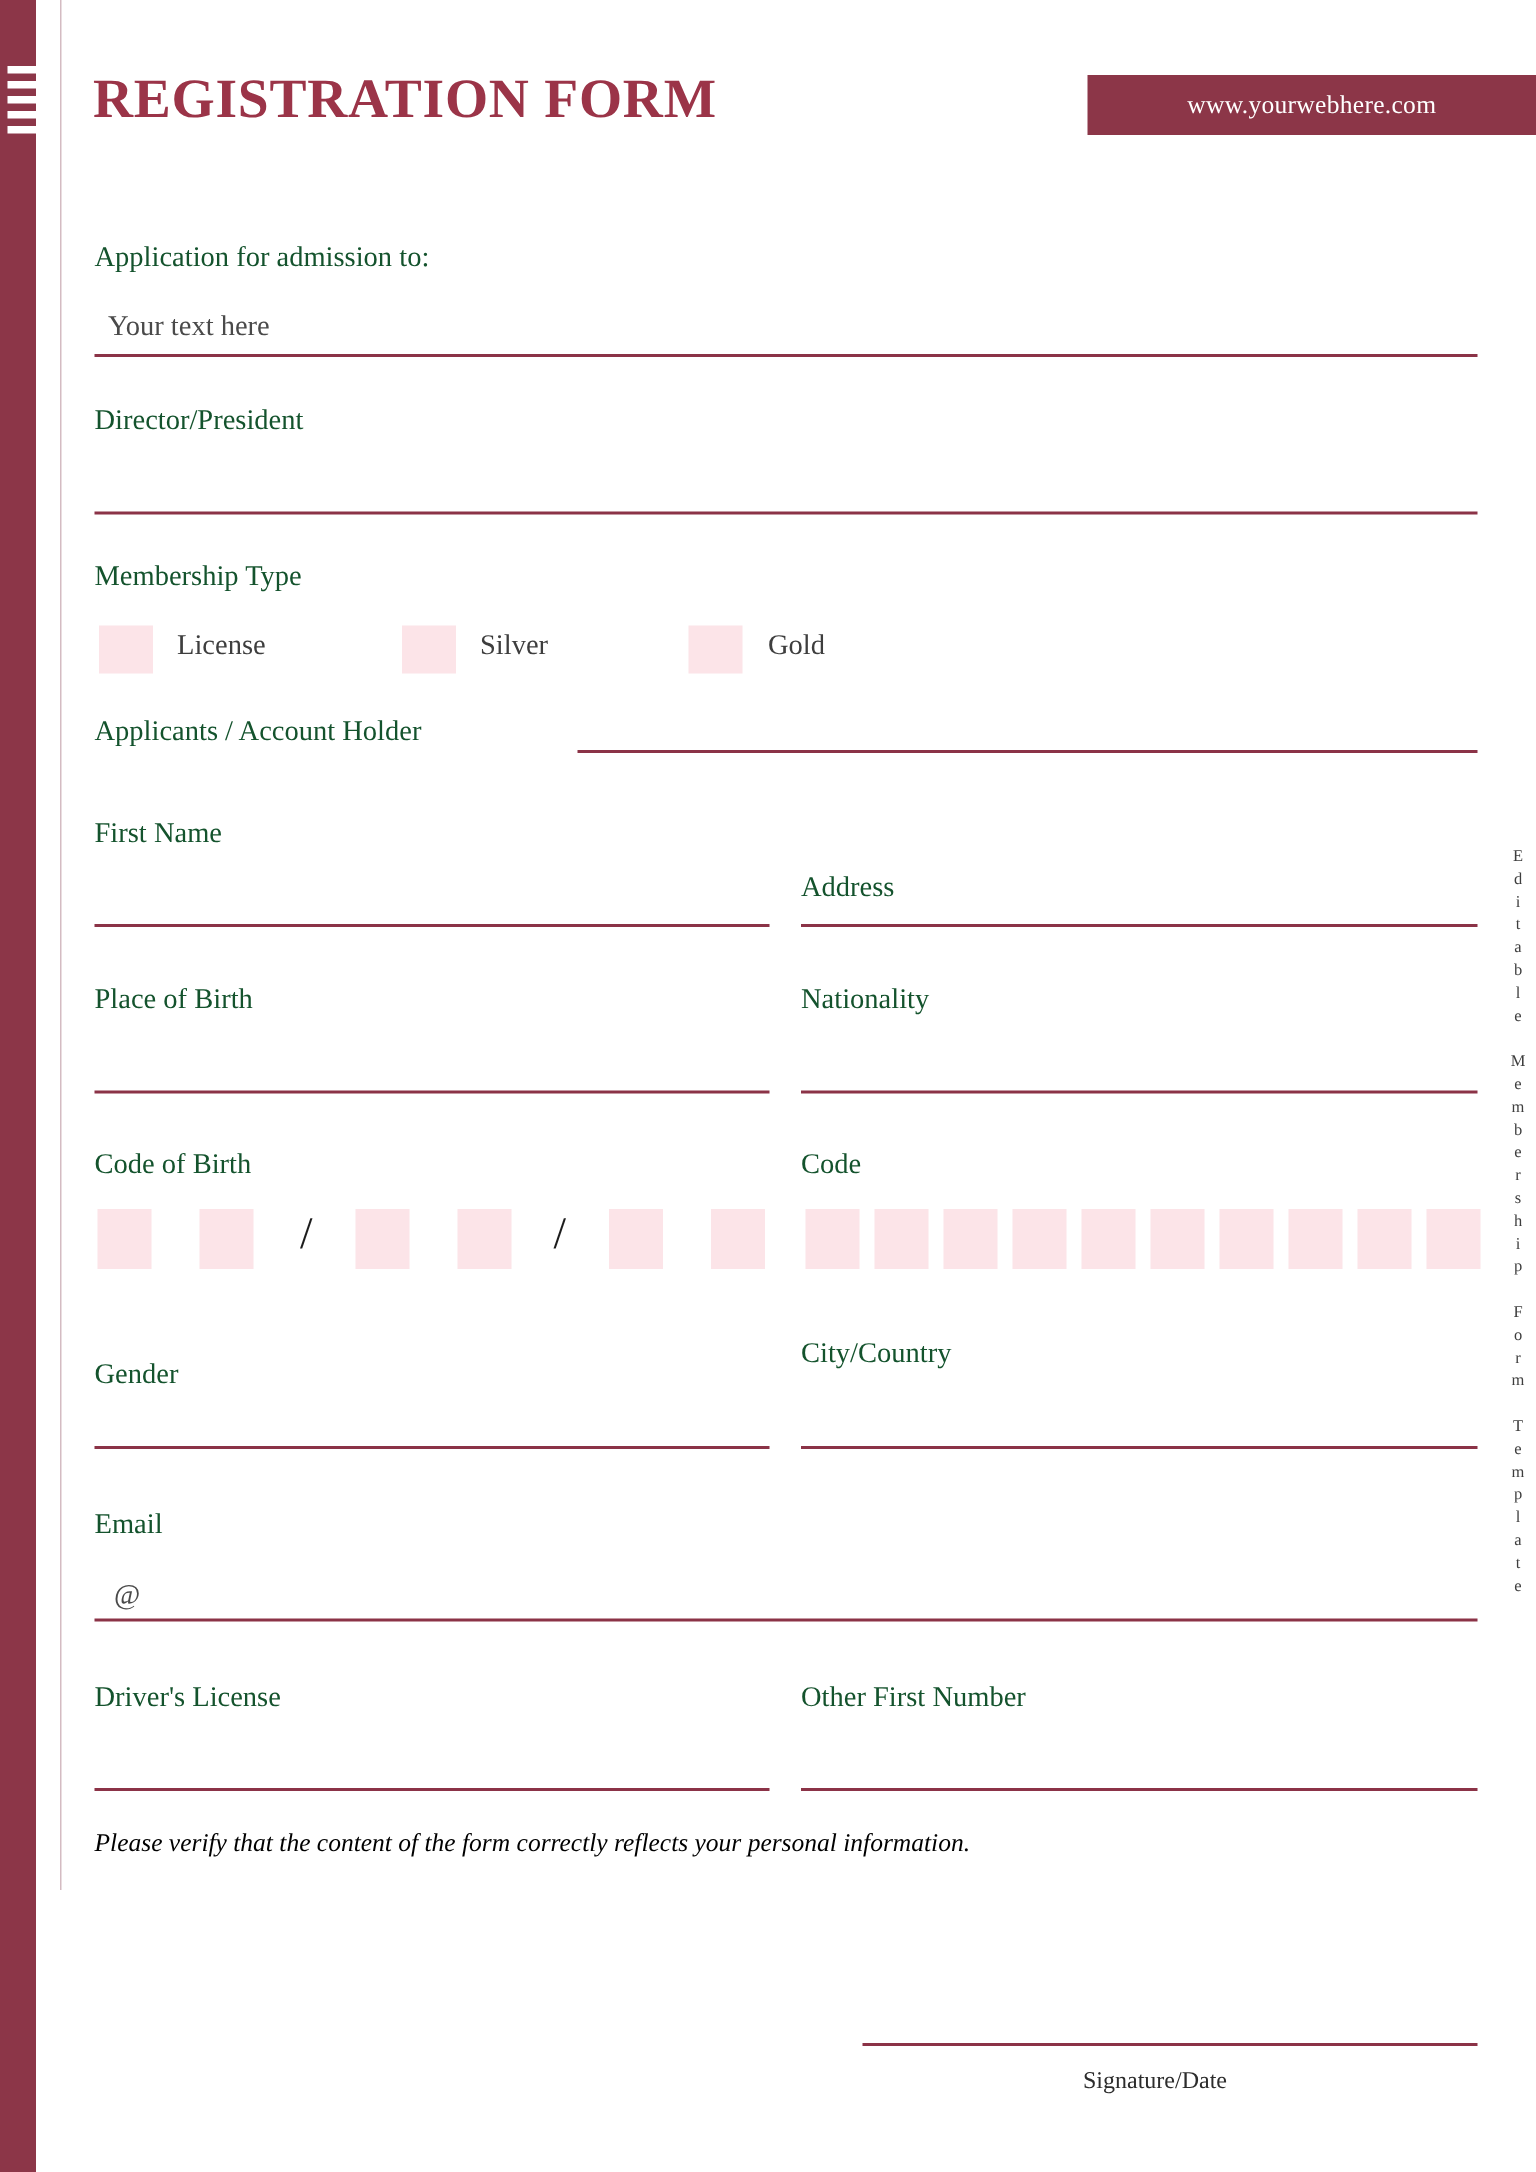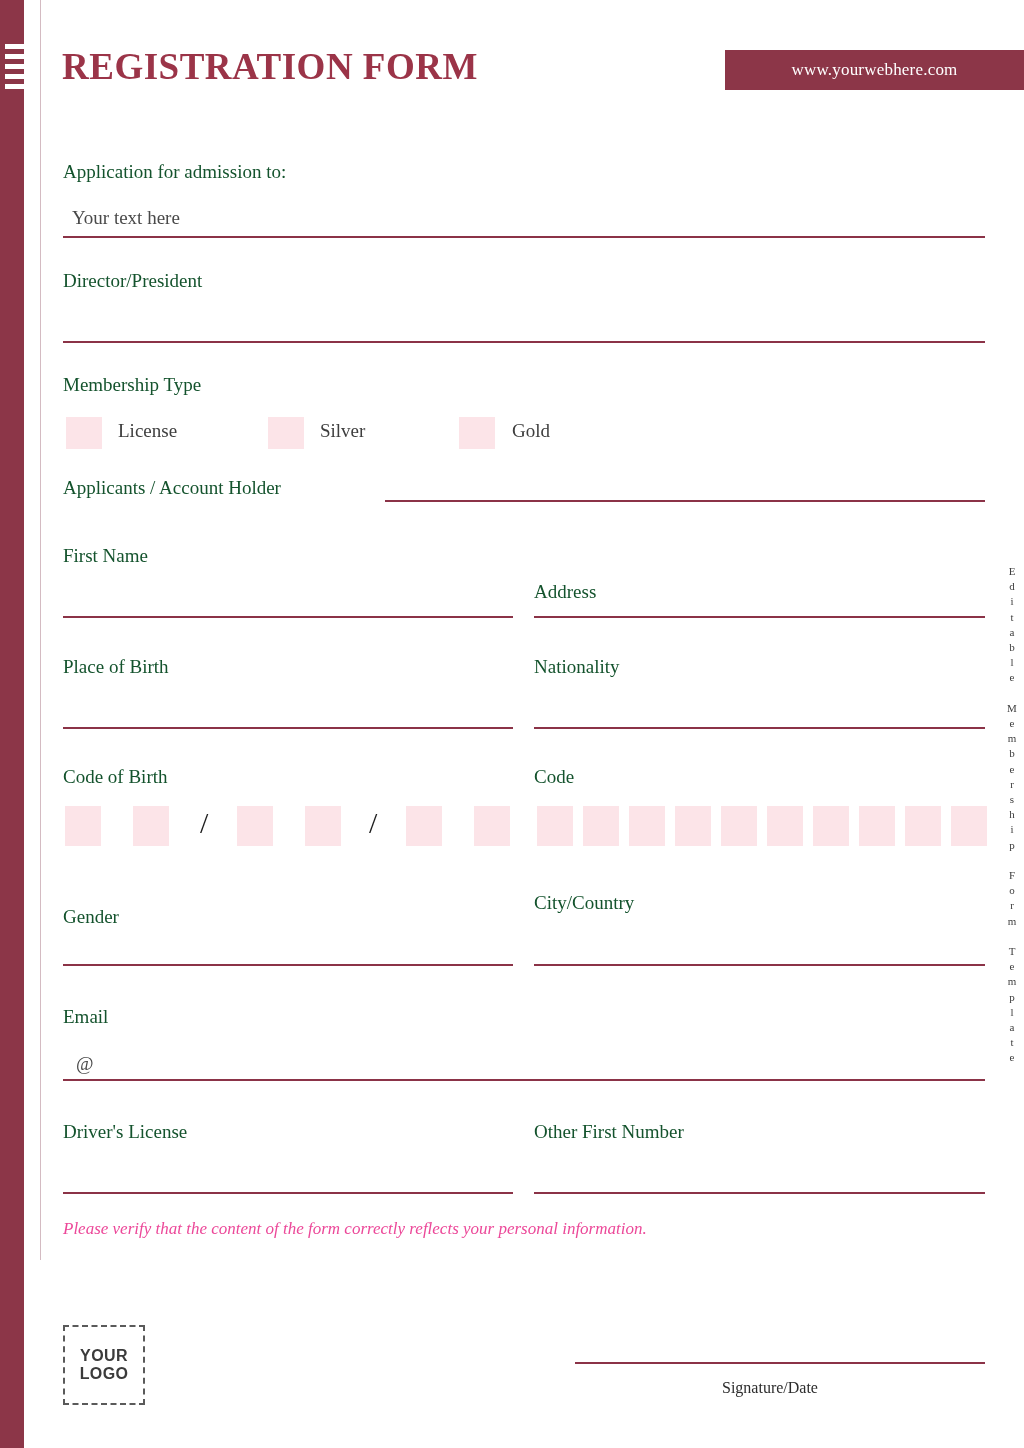--- a/index.html
+++ b/index.html
@@ -153,21 +153,21 @@
     font-size: 30px;
     color: #1c1c1c;
     font-family: "Liberation Serif", "DejaVu Serif", serif;
   }
 
   
   .note {
     position: absolute;
     font-size: 17px;
     font-style: italic;
-    color: #ec4899;
+    color: #000000;
     white-space: nowrap;
   }
 
   
   .logo-box {
     position: absolute;
     left: 63px;
     top: 1325px;
     width: 78px;
     height: 76px;
@@ -280,21 +280,17 @@
   <div class="rule" style="left:63px; top:1079px; width:922px;"></div>
 
   <div class="lbl" style="left:63px; top:1121px;">Driver's License</div>
   <div class="rule" style="left:63px; top:1192px; width:450px;"></div>
 
   <div class="lbl" style="left:534px; top:1121px;">Other First Number</div>
   <div class="rule" style="left:534px; top:1192px; width:451px;"></div>
 
   <div class="note" style="left:63px; top:1219px;">Please verify that the content of the form correctly reflects your personal information.</div>
 
-  <div class="logo-box">
-    <span>YOUR</span>
-    <span>LOGO</span>
-  </div>
 
   <div class="rule" style="left:575px; top:1362px; width:410px;"></div>
   <div class="sig-label" style="left:722px; top:1379px;">Signature/Date</div>
 
 </div>
 
 </body></html>

